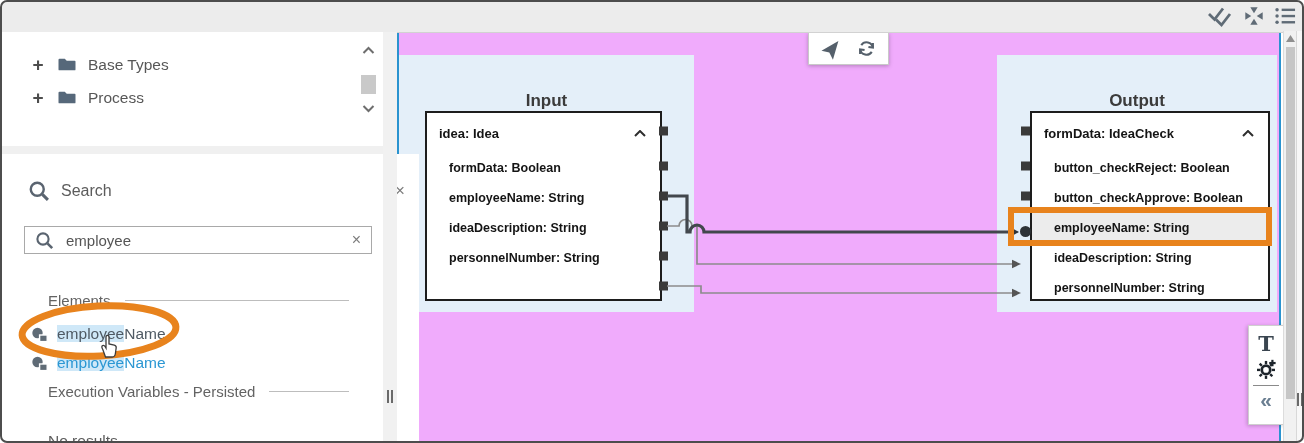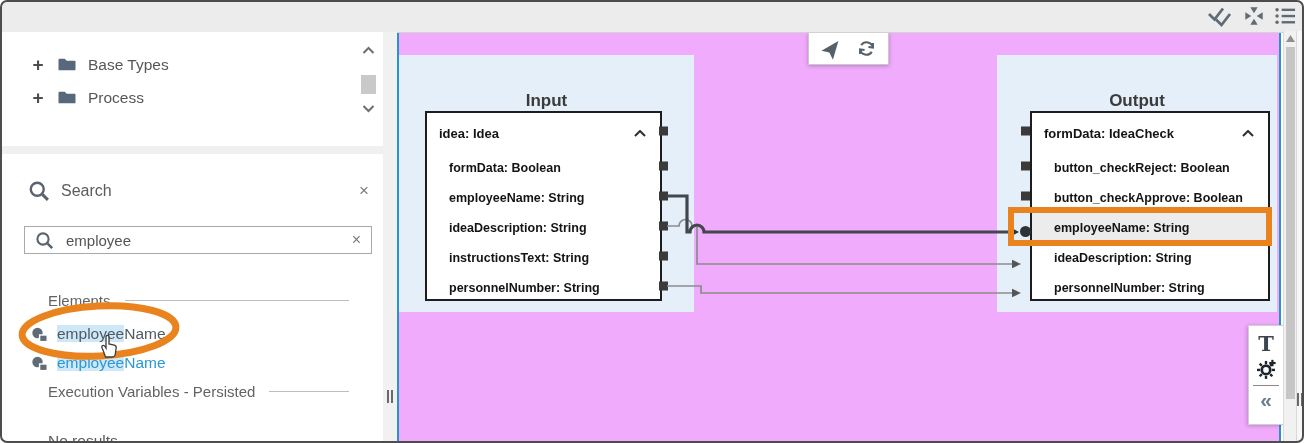--- a/index.html
+++ b/index.html
@@ -25,21 +25,21 @@
   .top-icons{right:8px;top:4px;display:flex;gap:9px;align-items:center;color:#5f6b76;z-index:3;}
   .top-icons>div{cursor:pointer;}
   
   .sidebar{left:2px;top:32px;width:381px;bottom:2px;background:#fff;z-index:2;}
   .tree-panel{left:0;top:0;width:381px;height:114px;background:#fff;border-bottom:1px solid #d8d8d8;}
   .tree-row{left:28px;height:33px;display:flex;align-items:center;gap:10px;color:#575757;font-size:15.5px;cursor:pointer;}
   .plus{font-size:19px;font-weight:bold;color:#4d4d4d;width:16px;text-align:center;}
   .mini-scroll{left:356px;top:12px;width:21px;height:93px;}
   .mini-scroll .thumb{left:3px;top:31px;width:15px;height:19px;background:#c9c9c9;position:absolute;}
   .gapstrip{left:0;top:114px;width:381px;height:8px;background:#f0f0f0;}
-  .search-panel{left:0;top:122px;width:381px;bottom:0;background:#fff;}
+  .search-panel{left:0;top:122px;width:381px;bottom:0;background:#fff;padding-left:36px;}
   .s-head{left:26px;top:24px;right:14px;height:26px;display:flex;align-items:center;gap:11px;color:#5c5c5c;font-size:16px;}
   .s-head .x{margin-left:auto;color:#7c7c7c;font-size:17px;cursor:pointer;}
   .s-input{left:22px;top:72px;width:348px;height:28px;border:1px solid #a9a9a9;display:flex;align-items:center;gap:10px;padding:0 10px;box-sizing:border-box;background:#fff;}
   .s-input input{border:none;outline:none;flex:1;font-size:15px;color:#555;font-family:"Liberation Sans",sans-serif;background:transparent;}
   .s-input .x{color:#7c7c7c;font-size:16px;cursor:pointer;}
   .sec-head{left:46px;width:301px;display:flex;align-items:center;color:#636363;font-weight:normal;font-size:15px;}
   .sec-head .rule{flex:1;height:1px;background:#bdbdbd;margin-left:14px;}
   .result-row{left:28px;height:28px;display:flex;align-items:center;gap:9px;font-size:15.5px;cursor:pointer;}
   .result-row .eicon{color:#5f6b76;}
   .r1{color:#4f5a64;}
@@ -291,21 +291,20 @@
   <div class="abs node" style="left:26px;top:78px;width:237px;height:190px">
     <div class="node-header">
       <span>idea: Idea</span>
       <svg class="chev" width="12" height="7" viewBox="0 0 12 7" fill="none" stroke="#2e2e2e" stroke-width="2">
           <polyline points="1,6 6,1 11,6"></polyline>
         </svg>
     </div>
     <div class="node-field">formData: Boolean</div>
     <div class="node-field">employeeName: String</div>
     <div class="node-field">ideaDescription: String</div>
-    <div class="node-field">instructionsText: String</div>
     <div class="node-field">personnelNumber: String</div>
   </div>
 
   <div class="abs node" style="left:631px;top:78px;width:240px;height:190px">
     <div class="node-header">
       <span>formData: IdeaCheck</span>
       <svg class="chev" width="12" height="7" viewBox="0 0 12 7" fill="none" stroke="#2e2e2e" stroke-width="2">
           <polyline points="1,6 6,1 11,6"></polyline>
         </svg>
     </div>

